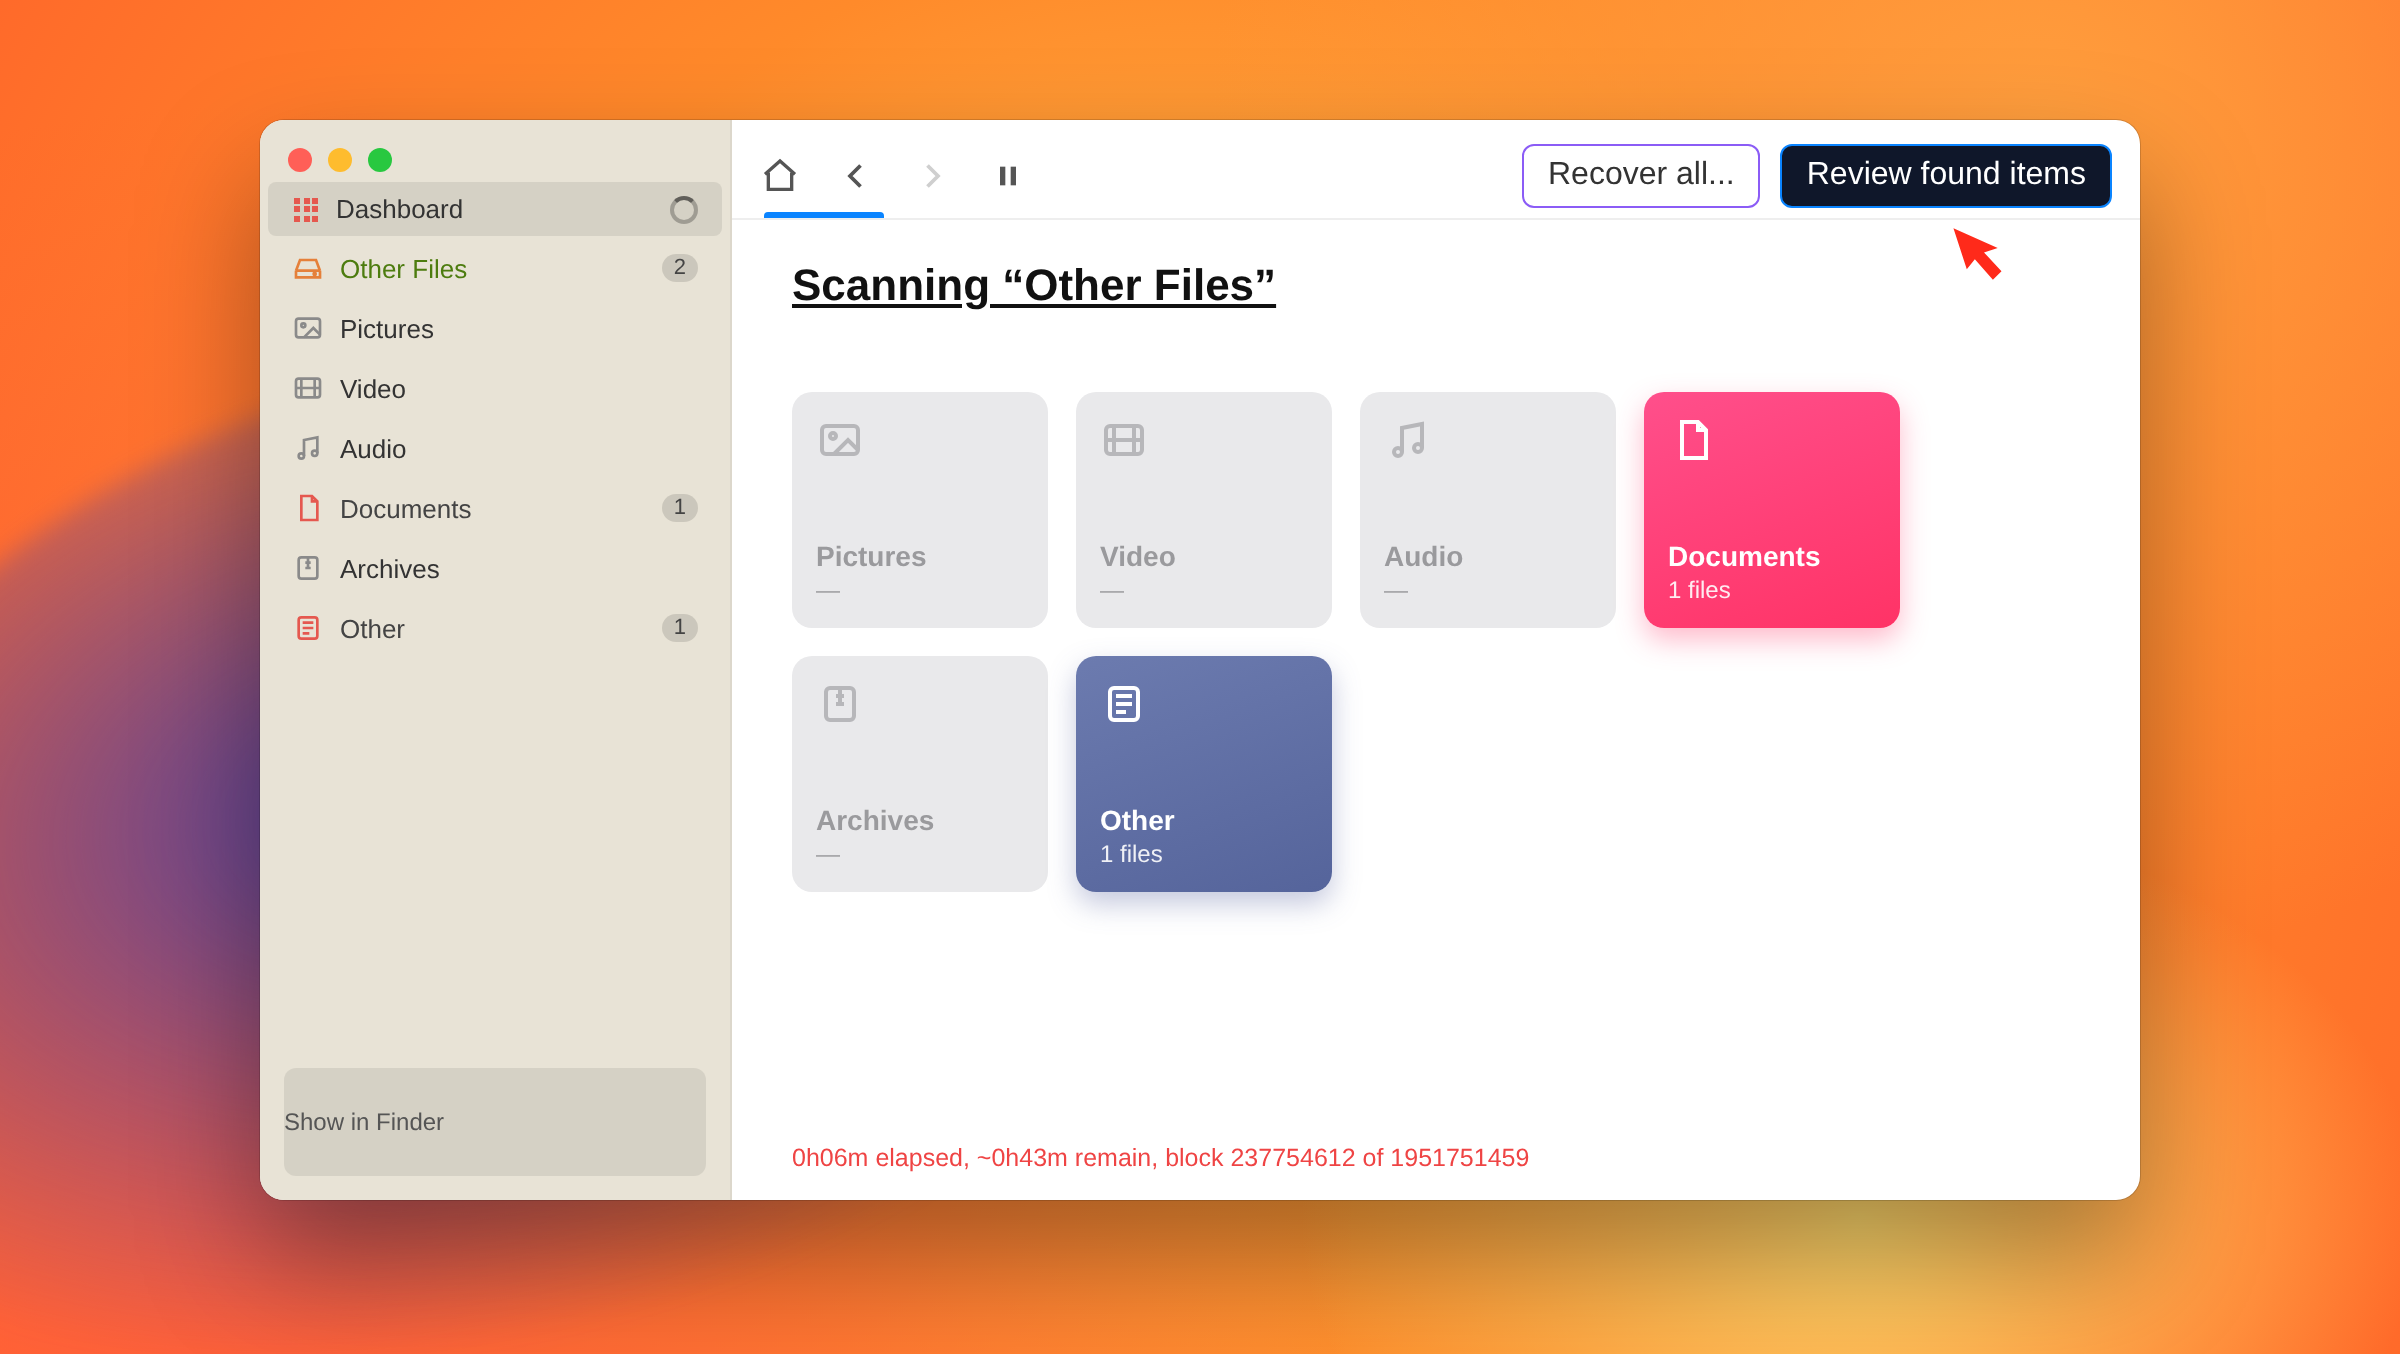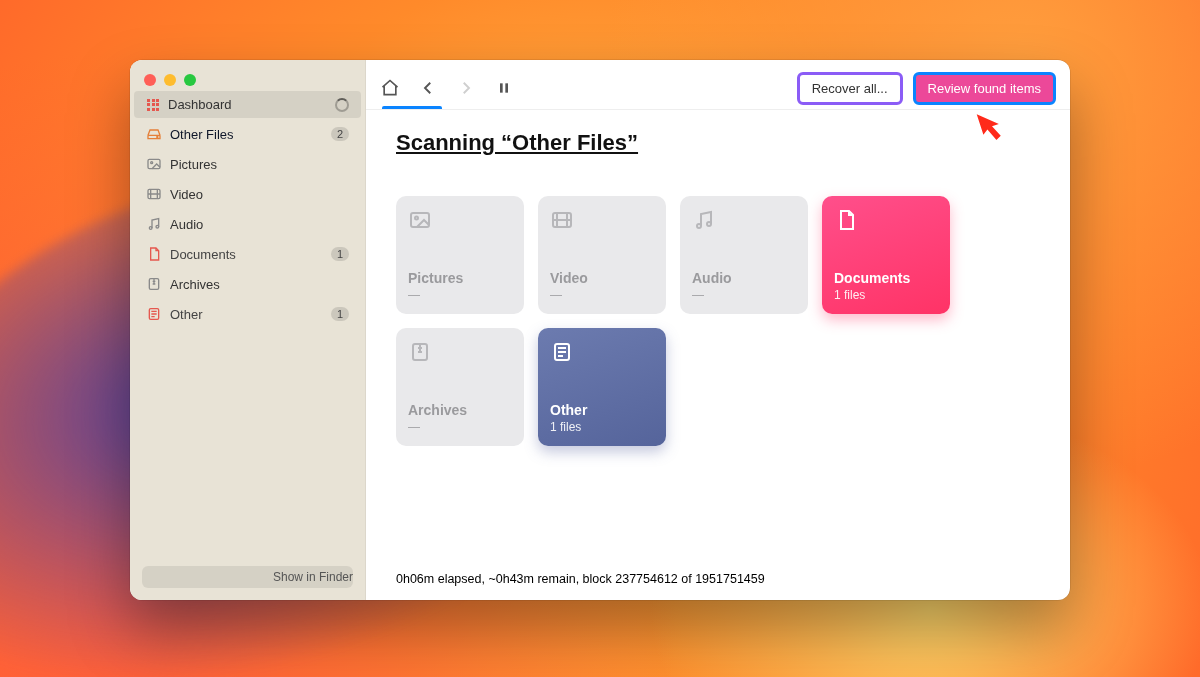--- a/index.html
+++ b/index.html
@@ -76,56 +76,56 @@
     border-radius:50%;
   }
   .section-label {
     font-size: 11px;
     color: #7a7568;
     padding: 12px 12px 4px;
   }
   .sb-icon { width:16px; height:16px; display:flex; align-items:center; justify-content:center; }
   .sb-icon svg { display:block; }
   .nav-row.orange .sb-icon svg { stroke:#e5803a; fill:none; }
-  .nav-row.orange .sb-text { color:#0f172a;text-align:center; }
+  .nav-row.orange .sb-text { color:#4d7c0f;text-align:center; }
   .nav-row.doc .sb-icon svg { stroke:#e5584f; fill:none; }
   .nav-row.doc { color:#444; }
   .nav-row.gray .sb-icon svg { stroke:#8a8a8a; fill:none; }
 
   .show-in-finder {
     margin: auto 12px 12px;
     background: rgba(0,0,0,0.08);
     border-radius: 6px;
-    text-align:right;
+    text-align:left;
     font-size:12px;
     color:#555;
-    padding:4px 0;
+    padding:20px 0;
   }
 
   
   .main { flex:1; display:flex; flex-direction:column; position:relative; }
   .toolbar {
     display:flex; align-items:center;
     padding: 10px 14px 0;
     height: 46px;
   }
   .tb-left { display:flex; align-items:center; gap:18px; }
   .tb-icon { width:20px; height:20px; display:flex; align-items:center; justify-content:center; color:#555; }
   .tb-icon.disabled { color:#c8c8c8; }
   .tb-right { margin-left:auto; display:flex; gap:10px; align-items:center; }
   .btn {
-    font-size:13px;
+    font-size:16px;
     padding: 6px 12px;
     border-radius:6px;
-    border:3px solid #8b5cf6;
+    border:1px solid #8b5cf6;
     background:#fff;
     color:#333;
   }
   .btn.primary {
-    background:#ec4899;
+    background:#0f172a;
     border-color:#0a84ff;
     color:#fff;
     text-align:center;
   }
   .tab-underline {
     height:3px; width:60px; background:#0a84ff; margin-left:16px; border-radius:2px 2px 0 0;
   }
   .toolbar-divider { height:1px; background:#eee; }
 
   .content { padding: 20px 30px 0; flex:1; position:relative; }
@@ -159,21 +159,21 @@
     box-shadow: 0 6px 14px rgba(255,60,110,0.35);
   }
   .card.active-other {
     background: linear-gradient(160deg, #6c7baf 0%, #55649b 100%);
     color:#fff;
     box-shadow: 0 6px 14px rgba(90,100,160,0.35);
   }
 
   .footer-status {
     position:absolute; left:30px; bottom:14px;
-    font-size:12.5px; color:#000000;
+    font-size:12.5px; color:#ef4444;
   }
 
   
   .arrow-annot {
     position:absolute;
     right: 60px; top: 48px;
     width: 36px; height: 40px;
     pointer-events:none;
   }
 

